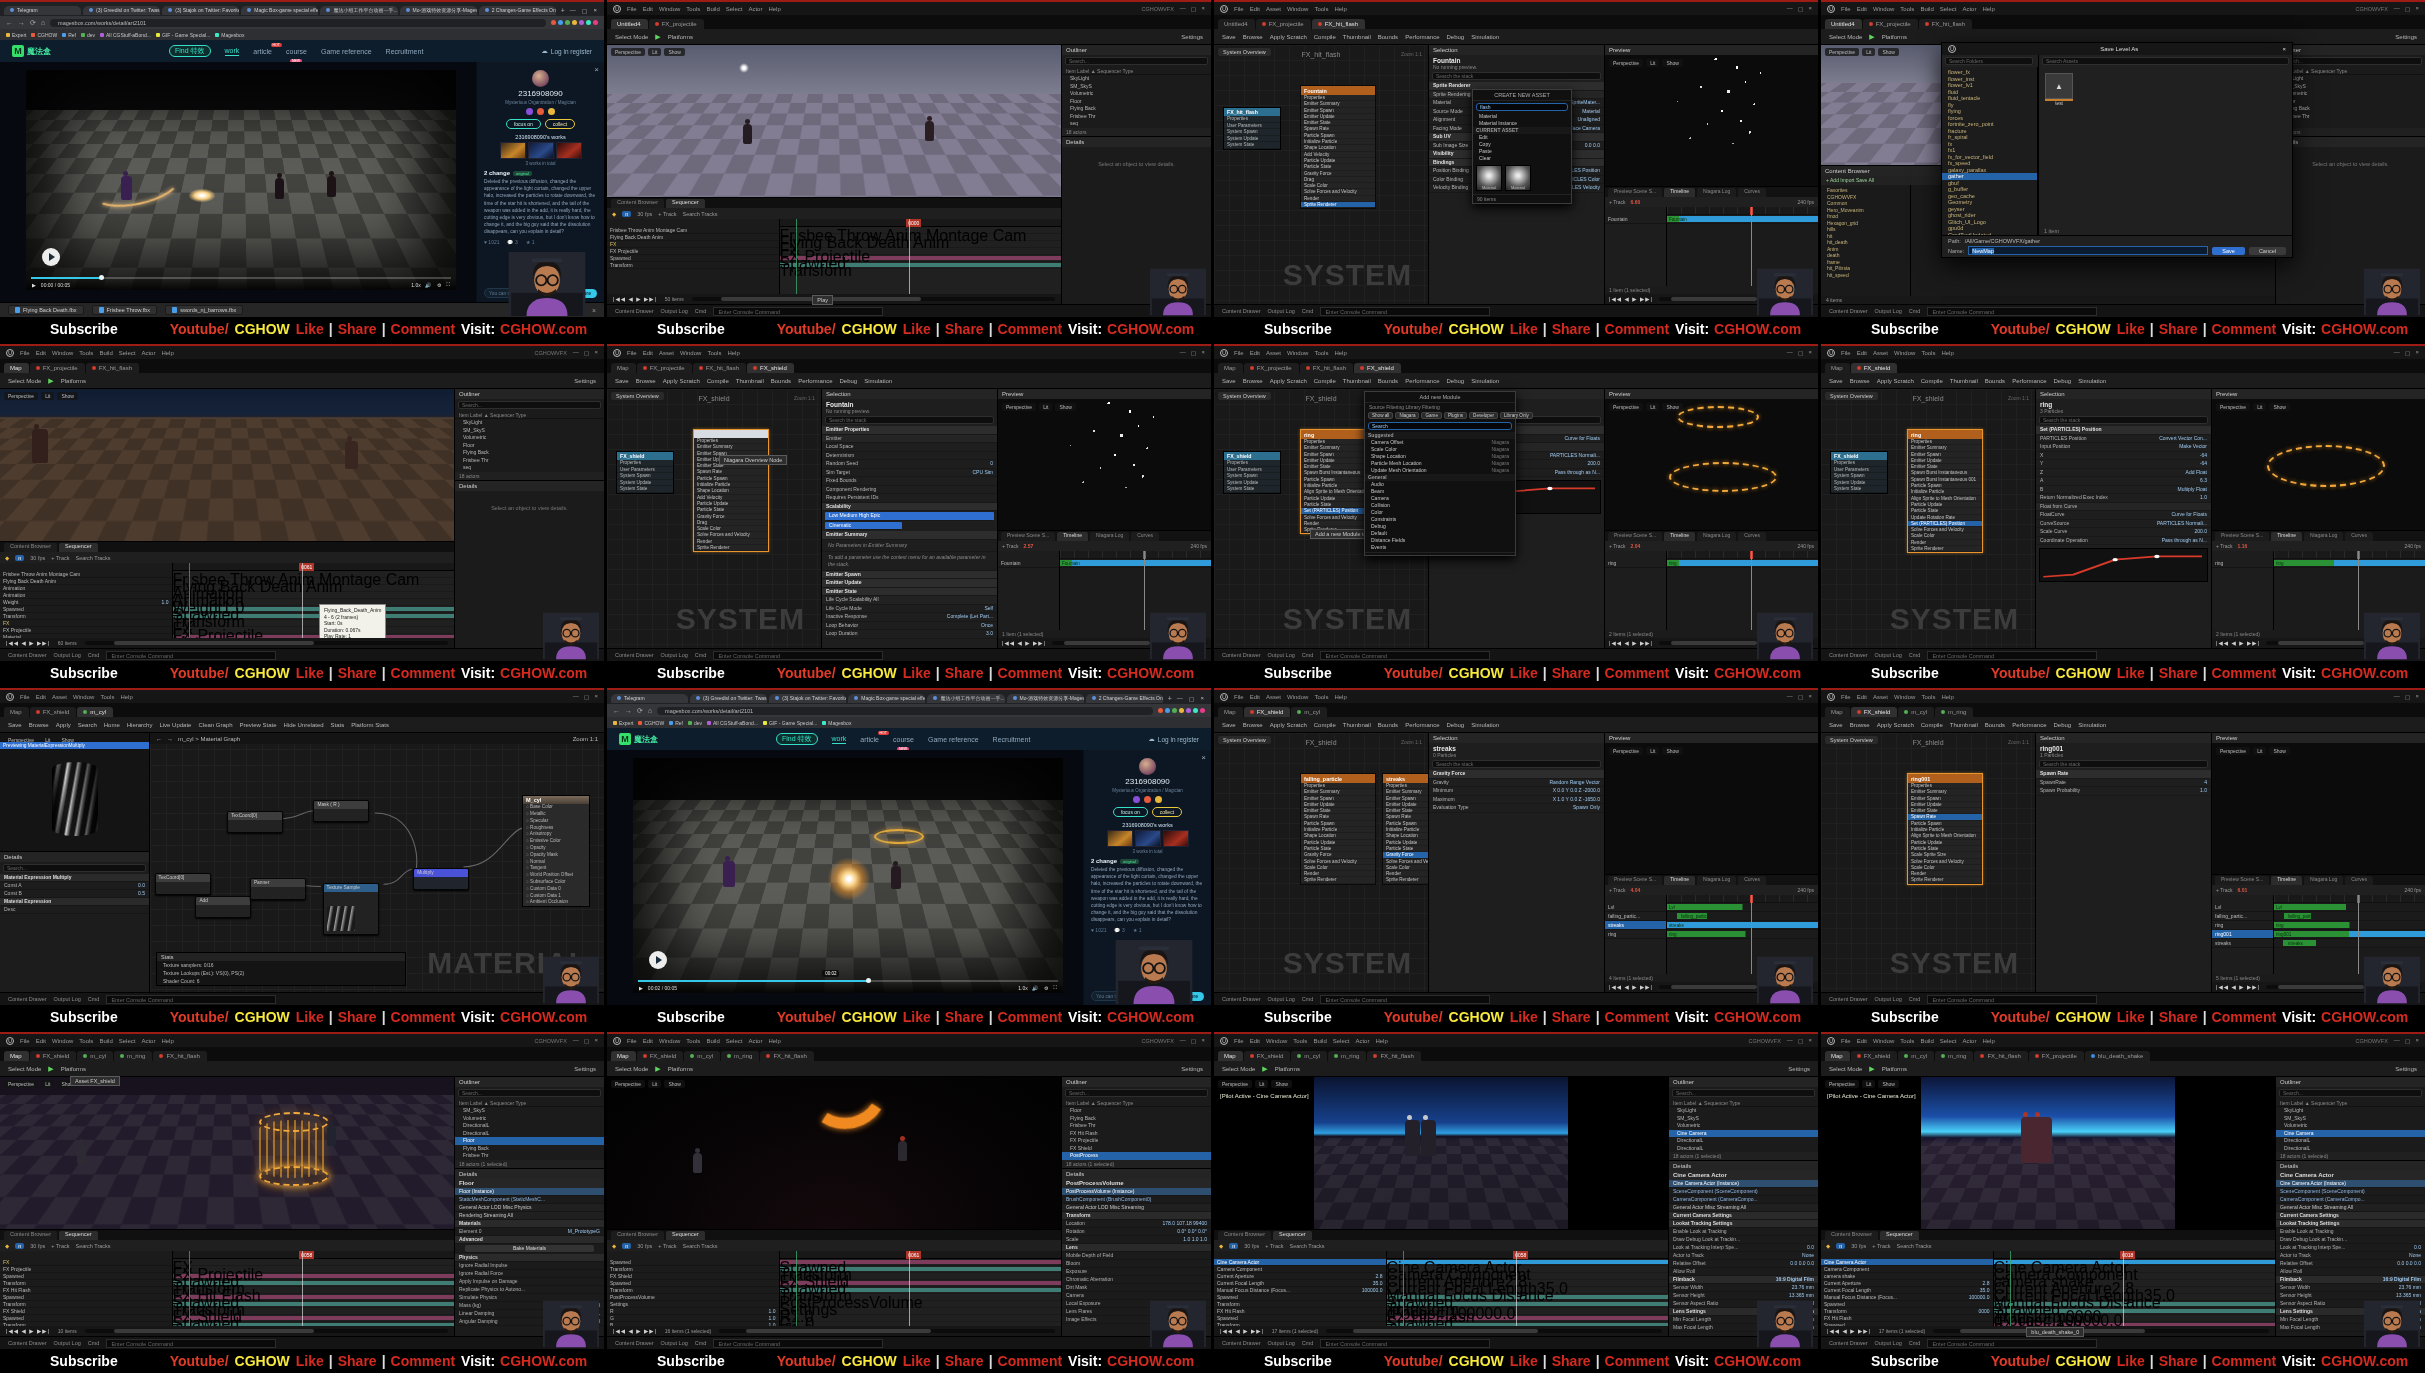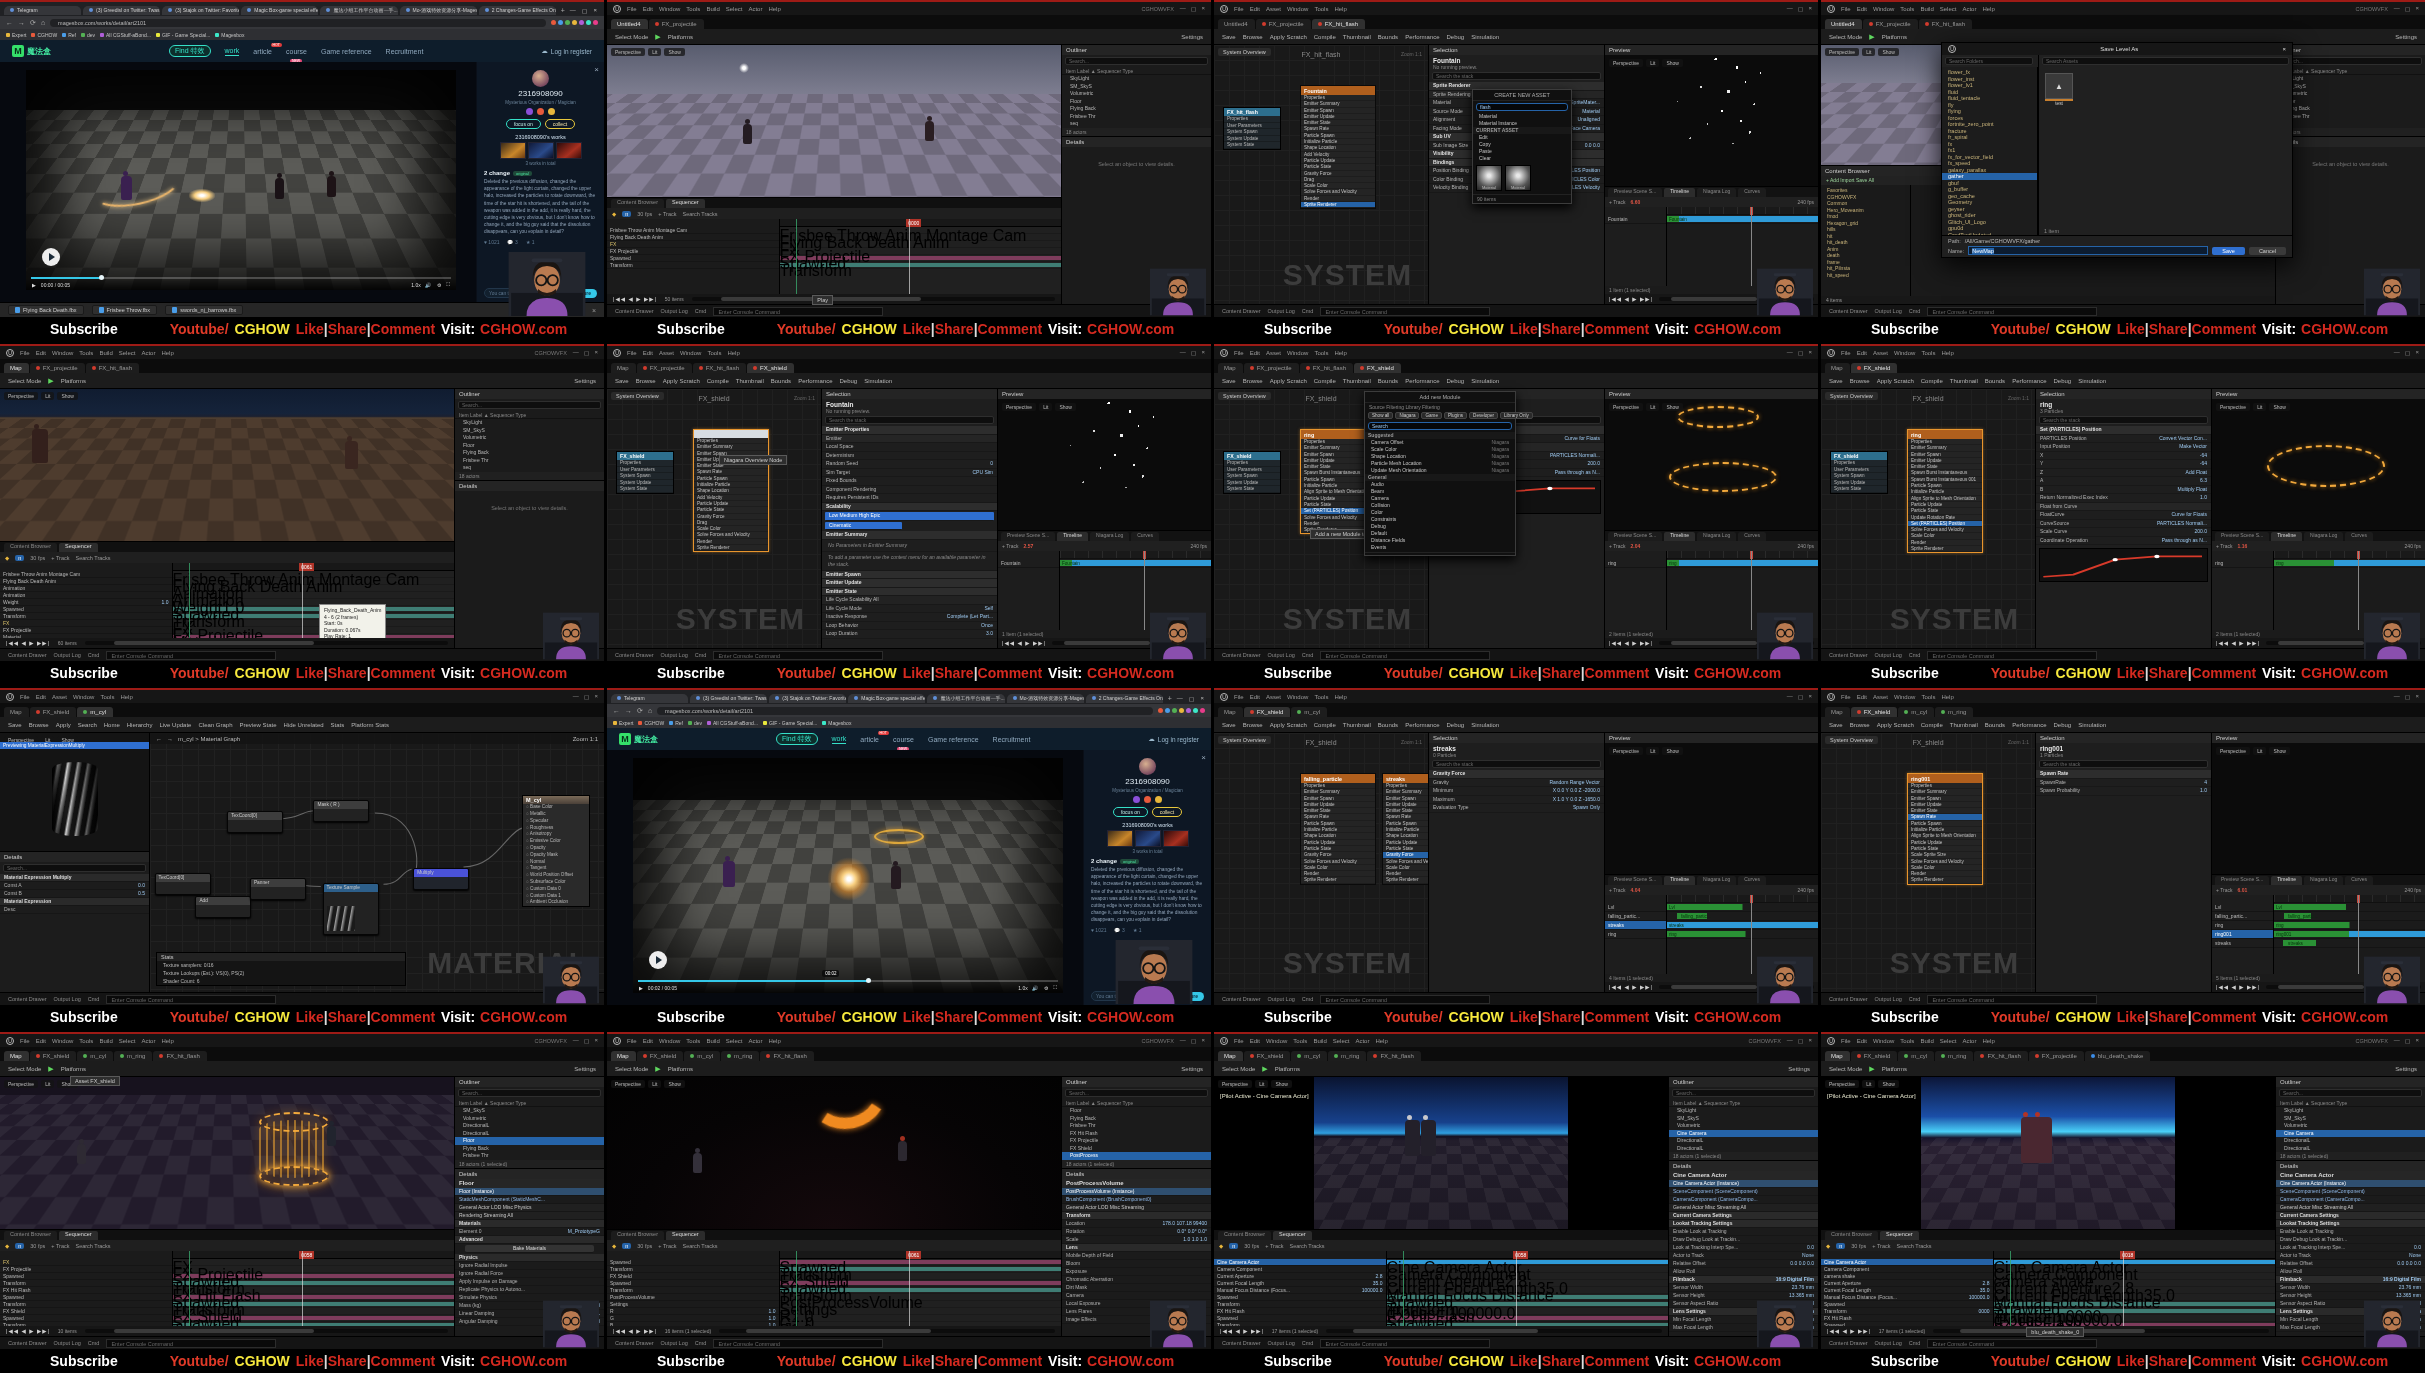--- a/index.html
+++ b/index.html
@@ -5,21 +5,21 @@
   *{box-sizing:border-box;margin:0;padding:0;}
   html,body{width:2425px;height:1373px;background:#000;font-family:"Liberation Sans",sans-serif;}
   #grid{display:grid;width:2425px;height:1373px;grid-template-columns:repeat(4,1fr);grid-template-rows:repeat(4,1fr);gap:3px;background:#000;}
   .tile{position:relative;display:flex;flex-direction:column;overflow:hidden;background:#101010;border-top:2px solid #9e1b16;}
   .screen{position:relative;flex:1;display:flex;flex-direction:column;overflow:hidden;min-height:0;}
   
   .banner{height:24px;background:#000;display:flex;align-items:center;font-weight:bold;font-size:14px;padding:0 16px;gap:6px;flex:none;}
   .b-sub{color:#fff;margin-left:34px;}
   .b-yt{color:#e03a28;margin-left:46px;}
   .b-cg{color:#f7e93d;}
-  .b-mid{display:flex;margin:4px auto;color:#d42a20;}
+  .b-mid{display:flex;gap:5px;margin:4px auto;color:#d42a20;}
   .b-pipe{color:#ddd;}
   .b-right{display:flex;gap:5px;margin-right:30px;}
   .b-visit{color:#fff;} .b-site{color:#d42a20;}
   
   .webcam{position:absolute;right:5px;bottom:1px;width:56px;height:48px;z-index:60;}
   .browser .webcam{width:78px;height:64px;right:18px;}
   .webcam svg{width:100%;height:100%;display:block;}
   
   .ue-title{height:13px;background:#161616;display:flex;align-items:center;gap:6px;padding:0 6px;font-size:6px;color:#9a9a9a;flex:none;}
   .ue-logo{width:8px;height:8px;border:1px solid #bbb;border-radius:50%;color:#ddd;font-size:5px;line-height:6px;text-align:center;flex:none;}

